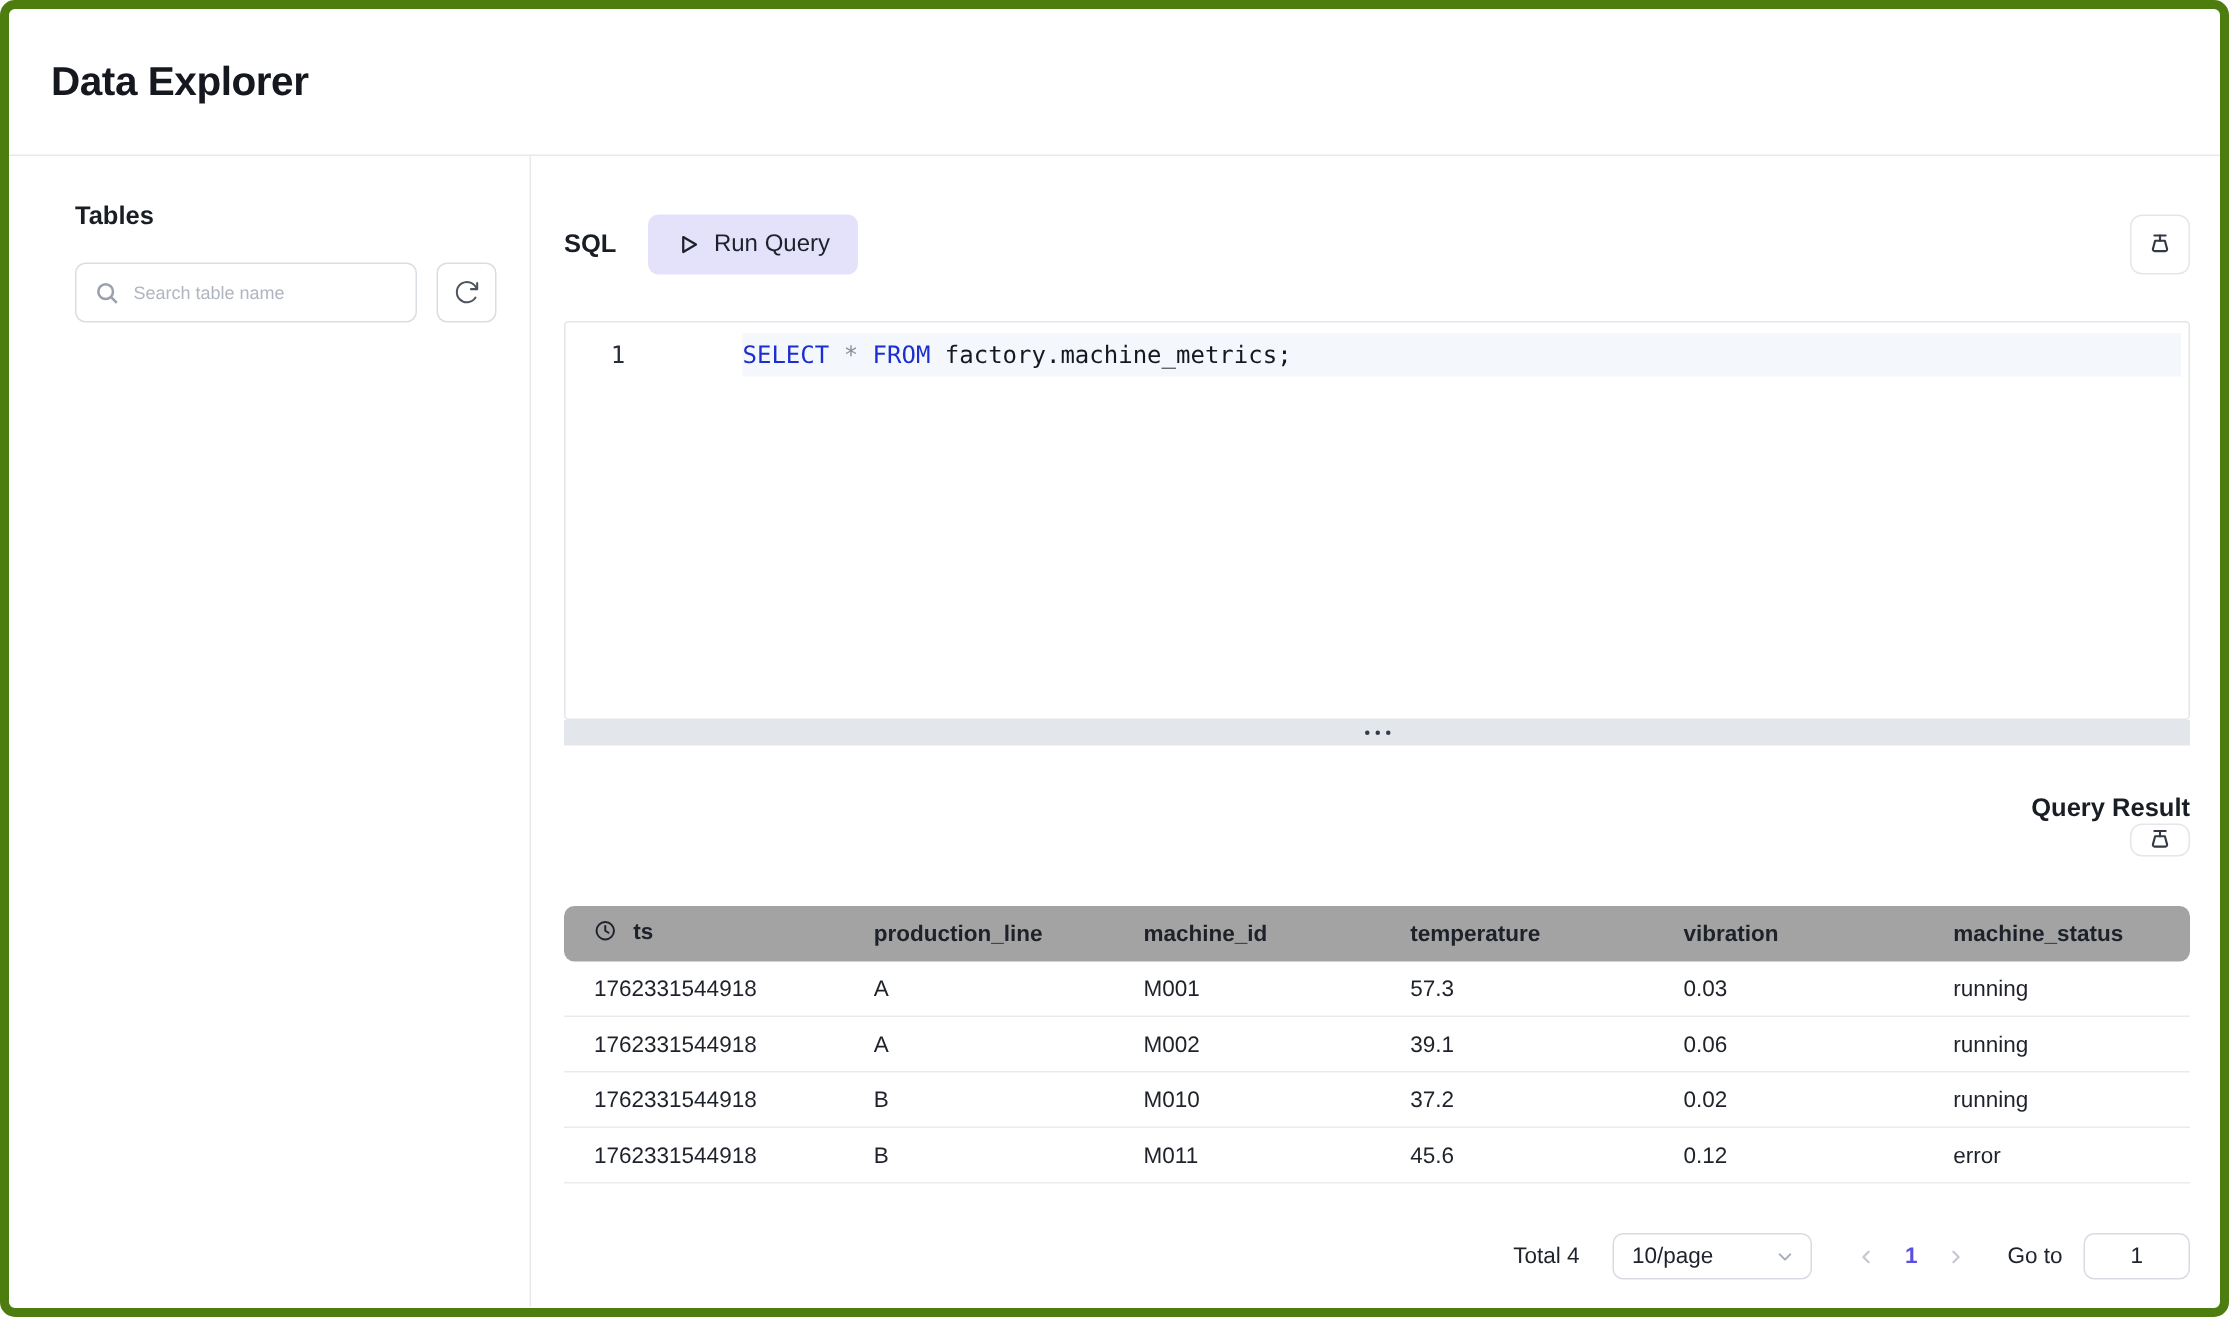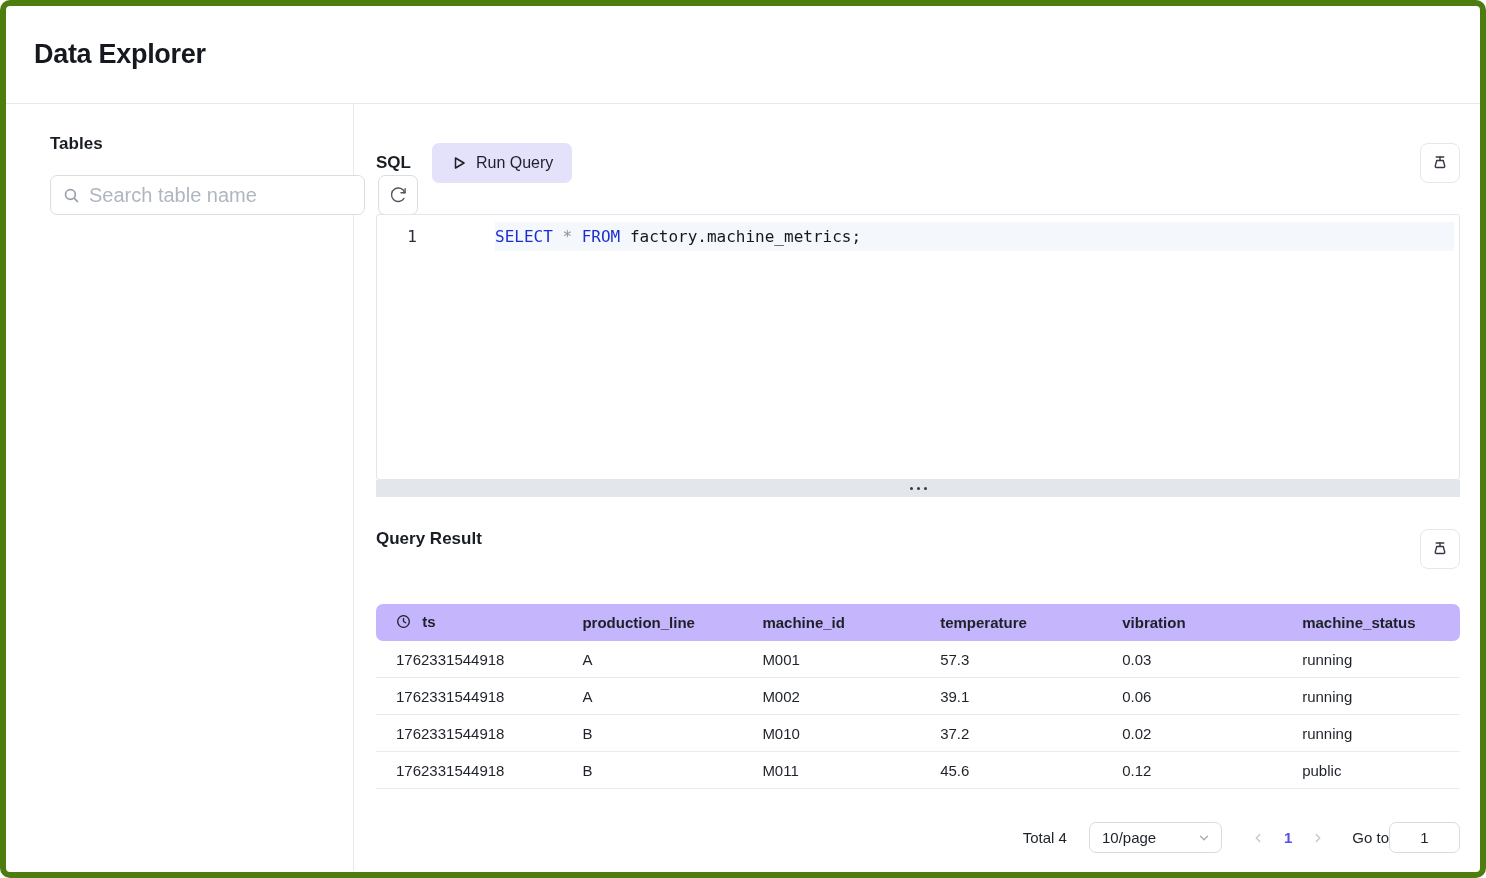--- a/index.html
+++ b/index.html
@@ -29,21 +29,21 @@
   }
   .sidebar-title { font-size: 17px; font-weight: 700; color: #191d24; }
   .search-row { margin-top: 21px; display: flex; }
   .search-box {
     flex: 1; height: 40px; border: 1px solid #d9dde4; border-radius: 7px;
     display: flex; align-items: center; padding: 0 10px 0 12px; background: #fff;
   }
   .search-box svg { flex: 0 0 auto; color: #9aa1ac; }
   .search-box input {
     border: none; outline: none; flex: 1; margin-left: 9px;
-    font-size: 20px; font-family: "Liberation Sans", sans-serif; color: #1d2129; min-width: 0;
+    font-size: 12px; font-family: "Liberation Sans", sans-serif; color: #1d2129; min-width: 0;
   }
   .search-box input::placeholder { color: #b0b6c0; }
   .refresh-btn {
     width: 40px; height: 40px; margin-left: 13px; flex: 0 0 auto;
     border: 1px solid #d9dde4; border-radius: 7px; background: #fff;
     display: flex; align-items: center; justify-content: center;
     color: #4d545f; cursor: pointer;
   }
   .schema-list { margin-top: 33px; }
   .schema-item {
@@ -89,25 +89,25 @@
 
   
   .resize-strip {
     height: 17px; background: #e3e7ec;
     display: flex; align-items: center; justify-content: center; gap: 4px;
     cursor: row-resize;
   }
   .resize-strip .dot { width: 3px; height: 3px; border-radius: 50%; background: #333b47; }
 
   
-  .result-row { margin-top: 32px; height: 40px; display: flex; align-items: flex-start; }
+  .result-row { margin-top: 32px; height: 40px; display: flex; align-items: flex-end; flex-direction: column; }
 
   .result-table { margin-top: 35px; width: 100%; border-collapse: separate; border-spacing: 0; }
   .result-table th {
-    background: #c4b5fd; text-align: left; font-weight: 700; font-size: 15px; color: #1d2129;
+    background: #a3a3a3; text-align: left; font-weight: 700; font-size: 15px; color: #1d2129;
     padding: 9px 0 9px 20px; white-space: nowrap;
   }
   .result-table th:first-child { border-radius: 7px 0 0 7px; }
   .result-table th:last-child { border-radius: 0 7px 7px 0; }
   .result-table td {
     font-size: 15px; color: #1e222a; padding: 9.5px 0 9.5px 20px;
     border-bottom: 1px solid #e9ebef; white-space: nowrap;
   }
   .col-ts { width: 17.2%; } .col-pl { width: 16.6%; } .col-mid { width: 16.4%; }
   .col-temp { width: 16.8%; } .col-vib { width: 16.6%; } .col-ms { width: 16.4%; }
@@ -123,21 +123,21 @@
     width: 133px; height: 31px; border: 1px solid #d8dce2; border-radius: 7px;
     display: flex; align-items: center; padding: 0 10px 0 12px;
     margin-right: 29px; cursor: pointer; background: #fff;
   }
   .pagesize-select .sel-label { flex: 1; }
   .pagesize-select svg { color: #a7adb8; }
   .pg-arrow { color: #c4c9d1; display: flex; cursor: pointer; }
   .pg-prev { margin-right: 19px; }
   .pg-next { margin-left: 19px; margin-right: 27px; }
   .pg-current { color: #5a4fe0; font-weight: 700; cursor: pointer; }
-  .pg-goto-label { margin-right: 0; }
+  .pg-goto-label { margin-right: 14px; }
   .goto-input {
     width: 71px; height: 31px; border: 1px solid #d8dce2; border-radius: 7px;
     text-align: center; font-size: 15px; font-family: "Liberation Sans", sans-serif;
     color: #1e222a; outline: none;
   }
 </style>
 </head>
 <body>
 
 <div class="app">
@@ -264,21 +264,21 @@
             <td>37.2</td>
             <td>0.02</td>
             <td>running</td>
           </tr>
           <tr>
             <td>1762331544918</td>
             <td>B</td>
             <td>M011</td>
             <td>45.6</td>
             <td>0.12</td>
-            <td>public</td>
+            <td>error</td>
           </tr>
         </tbody>
       </table>
 
       <div class="pagination">
         <span class="pg-total">Total 4</span>
 
         <div class="pagesize-select">
           <span class="sel-label">10/page</span>
           <span style="display:flex">

